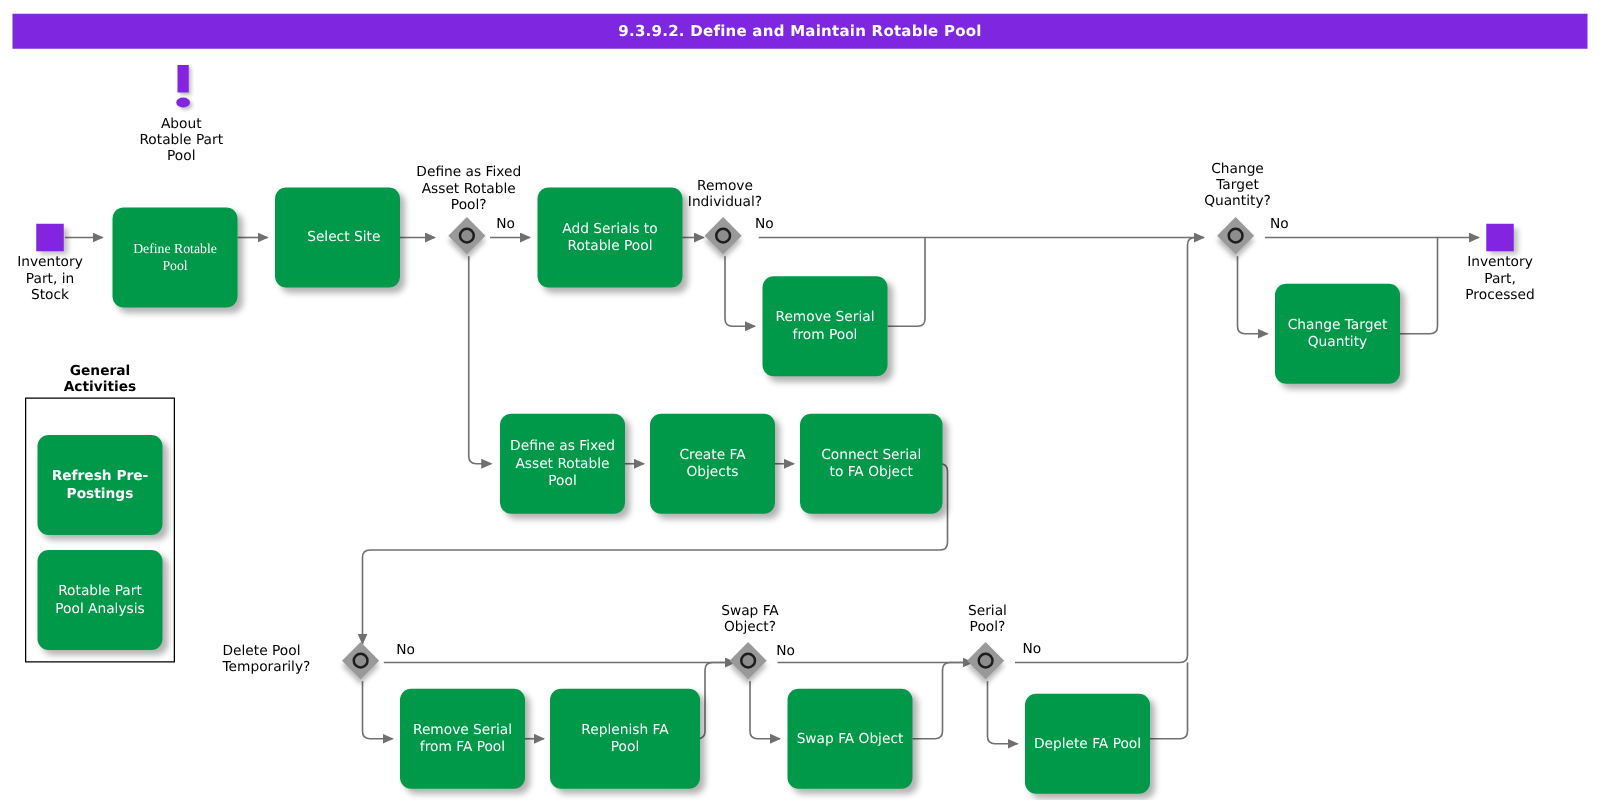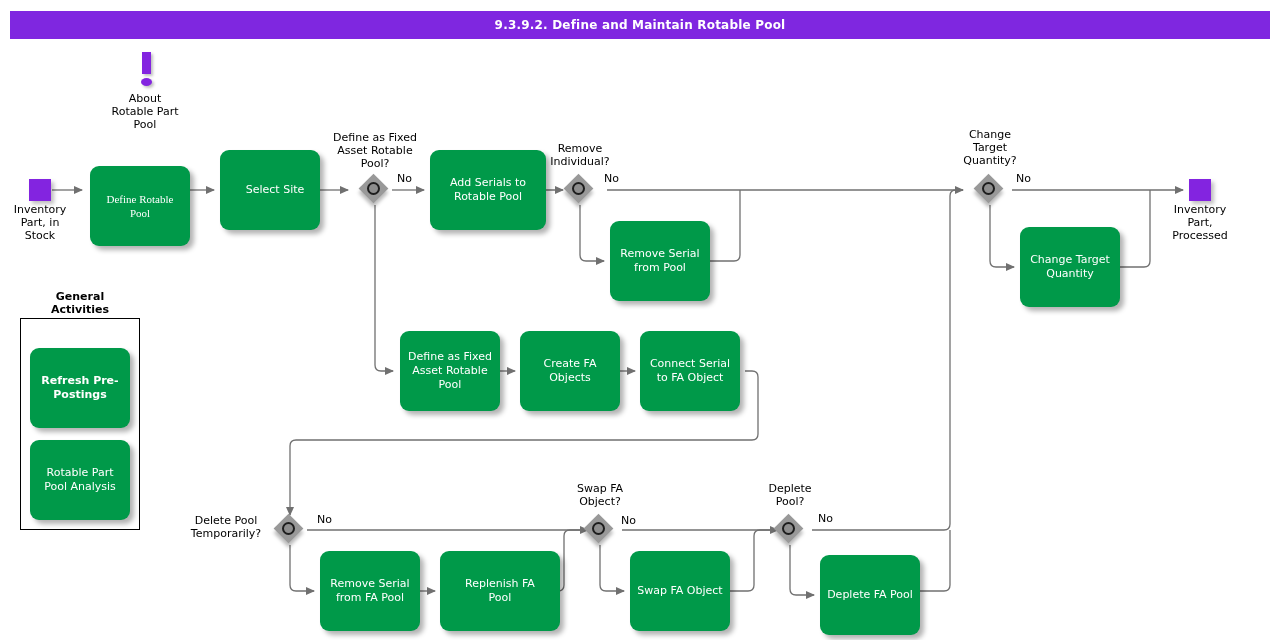--- a/index.html
+++ b/index.html
@@ -193,21 +193,21 @@
 <div class="act" style="left:1020px;top:227px;width:100px;height:80px;white-space:pre-line;">Change Target
 Quantity</div>
 
 <div class="act" style="left:400px;top:331px;width:100px;height:80px;white-space:pre-line;">Define as Fixed
 Asset Rotable
 Pool</div>
 
 <div class="act" style="left:520px;top:331px;width:100px;height:80px;white-space:pre-line;">Create FA
 Objects</div>
 
-<div class="act" style="left:640px;top:331px;width:100px;height:80px;white-space:pre-line;">Connect Serial
+<div class="act" style="left:640px;top:331px;width:114px;height:80px;white-space:pre-line;">Connect Serial
 to FA Object</div>
 
 <div class="act" style="left:320px;top:551px;width:100px;height:80px;white-space:pre-line;">Remove Serial
 from FA Pool</div>
 
 <div class="act" style="left:440px;top:551px;width:120px;height:80px;white-space:pre-line;">Replenish FA
 Pool</div>
 
 <div class="act" style="left:630px;top:551px;width:100px;height:80px;white-space:pre-line;">Swap FA Object</div>
 
@@ -236,31 +236,31 @@
 </div>
 <div class="dec-label" style="left:935px;top:128px;width:110px;">Change
 Target
 Quantity?</div>
 <div class="edge-label" style="left:1016px;top:172px;">No</div>
 
 <div class="dec" style="left:275px;top:515px;">
   <div class="dia"></div>
   <div class="ring"></div>
 </div>
-<div class="dec-label" style="left:178px;top:514px;width:96px;text-align:center;">Delete Pool
+<div class="dec-label" style="left:178px;top:514px;width:96px;text-align:left;">Delete Pool
 Temporarily?</div>
 <div class="edge-label" style="left:317px;top:513px;">No</div>
 
 <div class="dec" style="left:585px;top:515px;">
   <div class="dia"></div>
   <div class="ring"></div>
 </div>
 <div class="dec-label" style="left:545px;top:482px;width:110px;">Swap FA
 Object?</div>
 <div class="edge-label" style="left:621px;top:514px;">No</div>
 
 <div class="dec" style="left:775px;top:515px;">
   <div class="dia"></div>
   <div class="ring"></div>
 </div>
-<div class="dec-label" style="left:735px;top:482px;width:110px;">Deplete
+<div class="dec-label" style="left:735px;top:482px;width:110px;">Serial
 Pool?</div>
 <div class="edge-label" style="left:818px;top:512px;">No</div>
 
 </body></html>

